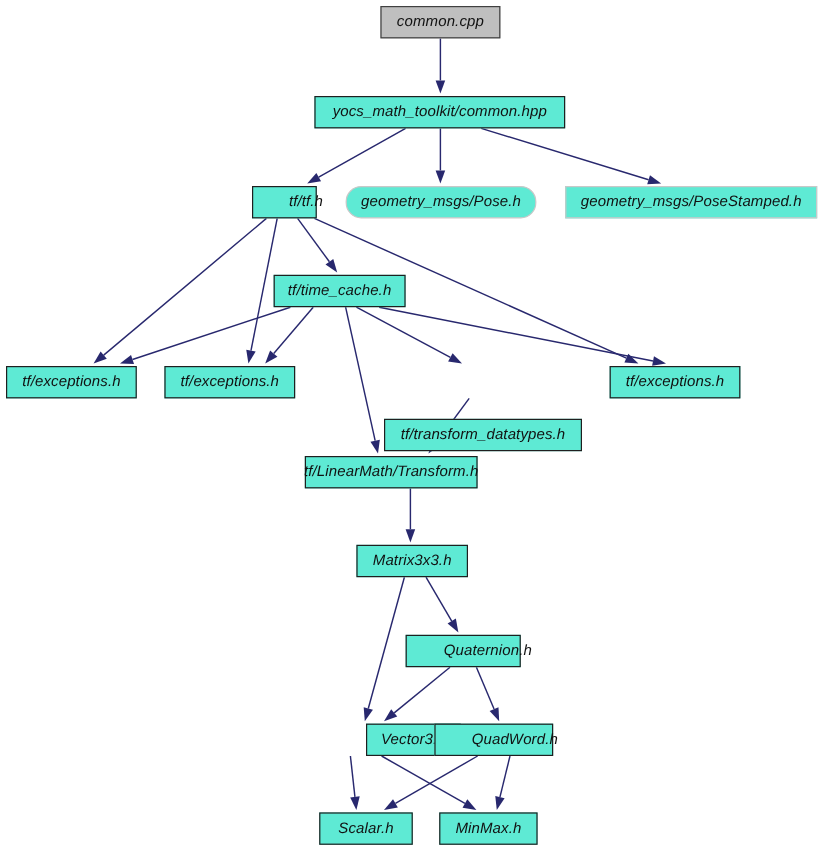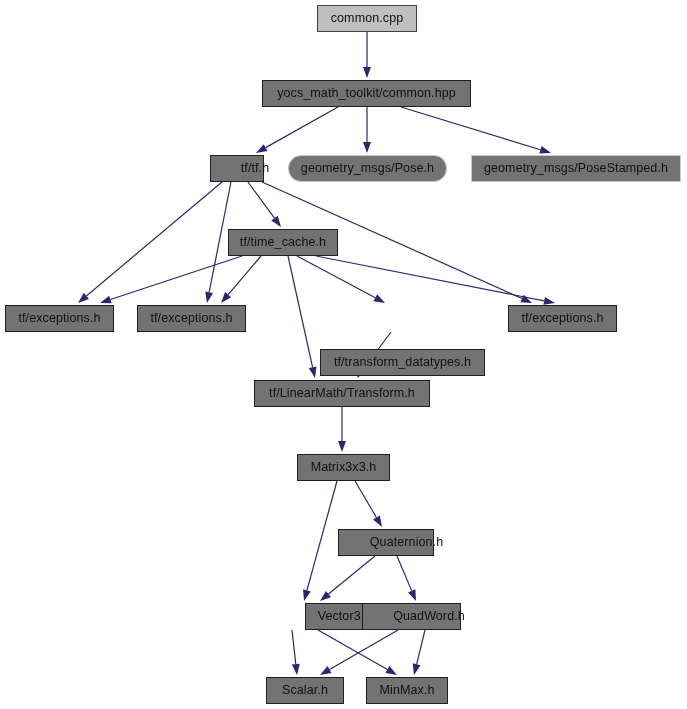--- a/index.html
+++ b/index.html
@@ -10,35 +10,36 @@
   body {
     width: 687px;
     height: 709px;
     font-family: "Liberation Sans", sans-serif;
     overflow: hidden;
   }
   #graph-root {
     position: relative;
     width: 687px;
     height: 709px;
+    font-style: italic;
   }
   #graph-svg {
     position: absolute;
     top: 0;
     left: 0;
     width: 687px;
     height: 709px;
   }
   .node-box {
     position: absolute;
     box-sizing: border-box;
     display: flex;
     align-items: center;
     justify-content: center;
-    background: #737373;
+    background: #5eead4;
     border: 1px solid #1f1f1f;
     font-size: 12.5px;
     color: #111111;
     white-space: nowrap;
     letter-spacing: 0.1px;
     line-height: 1;
   }
   .node-box.current {
     background: #bfbfbf;
     border: 1px solid #404040;
@@ -135,21 +136,21 @@
       </div>
       <div class="node-box" style="left: 137px; top: 305px; width: 109px; height: 27px;">
         <span class="node-label">tf/exceptions.h</span>
       </div>
       <div class="node-box" style="left: 320px; top: 305px; width: 165px; height: 27px; margin-top: 44px;">
         <span class="node-label">tf/transform_datatypes.h</span>
       </div>
       <div class="node-box" style="left: 508px; top: 305px; width: 109px; height: 27px;">
         <span class="node-label">tf/exceptions.h</span>
       </div>
-      <div class="node-box" style="left: 254px; top: 380px; width: 176px; height: 27px;">
+      <div class="node-box" style="left: 254px; top: 380px; width: 144px; height: 27px;">
         <span class="node-label">tf/LinearMath/Transform.h</span>
       </div>
       <div class="node-box" style="left: 297px; top: 454px; width: 93px; height: 27px;">
         <span class="node-label">Matrix3x3.h</span>
       </div>
       <div class="node-box" style="left: 338px; top: 529px; width: 96px; height: 27px; padding-left: 41px;">
         <span class="node-label">Quaternion.h</span>
       </div>
       <div class="node-box" style="left: 261px; top: 603px; width: 79px; height: 27px; margin-left: 44px;">
         <span class="node-label">Vector3.h</span>

